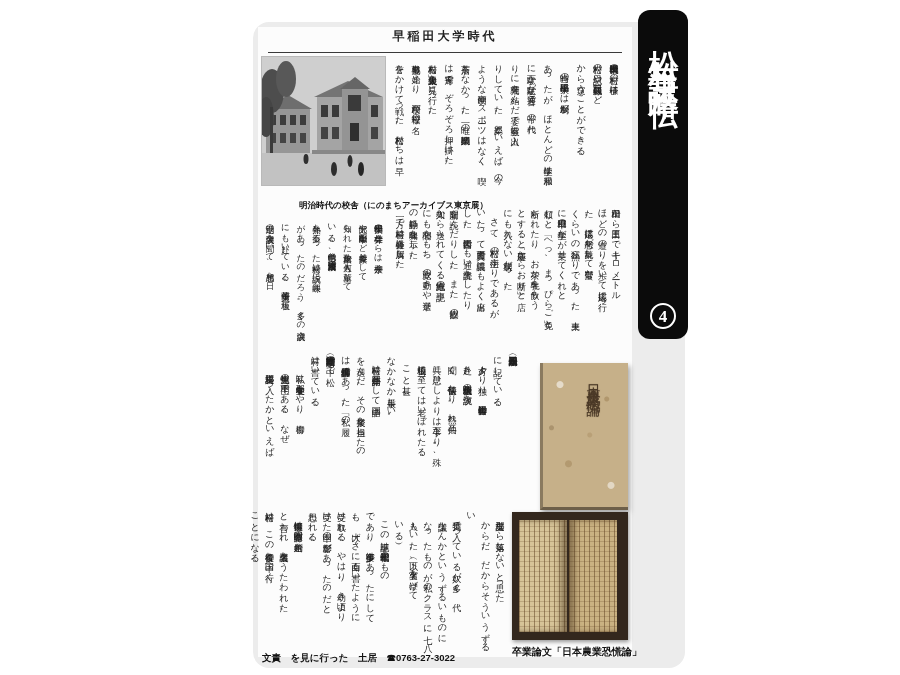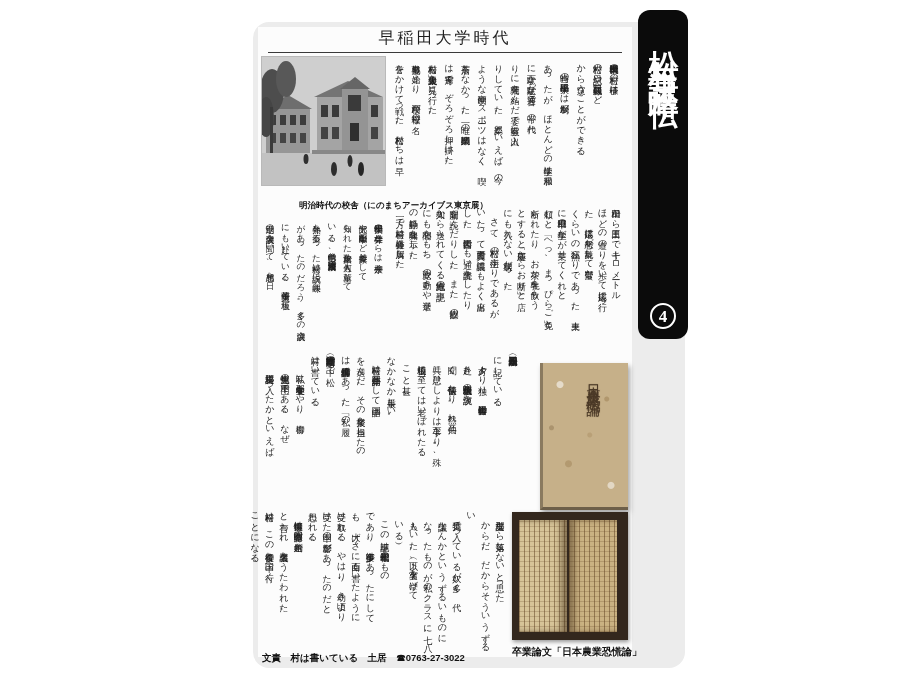--- a/index.html
+++ b/index.html
@@ -5,21 +5,21 @@
   html,body{margin:0;padding:0;width:900px;height:675px;background:#ffffff;overflow:hidden;}
   *{box-sizing:border-box;}
   body{font-family:"Liberation Serif",serif;color:var(--text,#1f1f1f);}
 
   .page{position:absolute;left:253px;top:22px;width:432px;height:646px;
         background:var(--page-bg,#ececec);border-radius:16px;}
   .content{position:absolute;left:5px;top:5px;width:374px;height:630px;
         background:var(--content-bg,#fcfcfc);}
 
   .header-title{position:absolute;left:15px;top:6px;width:354px;text-align:center;
-        font-size:16px;font-weight:normal;letter-spacing:3px;}
+        font-size:12px;font-weight:bold;letter-spacing:3px;}
   .header-rule{position:absolute;left:15px;top:30px;width:354px;height:0;
         border-top:1px solid #3a3a3a;}
 
   
   .vt{position:absolute;writing-mode:vertical-rl;text-orientation:mixed;
       white-space:pre-line;font-size:9px;color:var(--text,#1f1f1f);
       overflow:visible;}
   .band1{left:137px;top:36px;width:232px;height:140px;line-height:16.5px;}
   .band2r{left:139px;top:181px;width:230px;height:146px;line-height:13.5px;}
   .band2l{left:9px;top:196px;width:124px;height:133px;line-height:15.5px;font-size:8.6px;}
@@ -209,20 +209,20 @@
     <div class="cover-title">日本農業恐慌論</div>
   </div>
 
   <div class="openbook">
     <div class="bpage left"></div>
     <div class="bpage right"></div>
   </div>
   <div class="book-caption">卒業論文「日本農業恐慌論」</div>
 
   <div class="footer">
-    <span>文責　村は書いている　土居　</span><span>☎</span><span>0763-27-3022</span>
+    <span>文責　を見に行った　土居　</span><span>☎</span><span>0763-27-3022</span>
   </div>
 </div>
 
 <div class="side-banner">
   <div class="banner-title">松村謙三略伝</div>
   <div class="banner-num">4</div>
 </div>
 
 </body></html>

